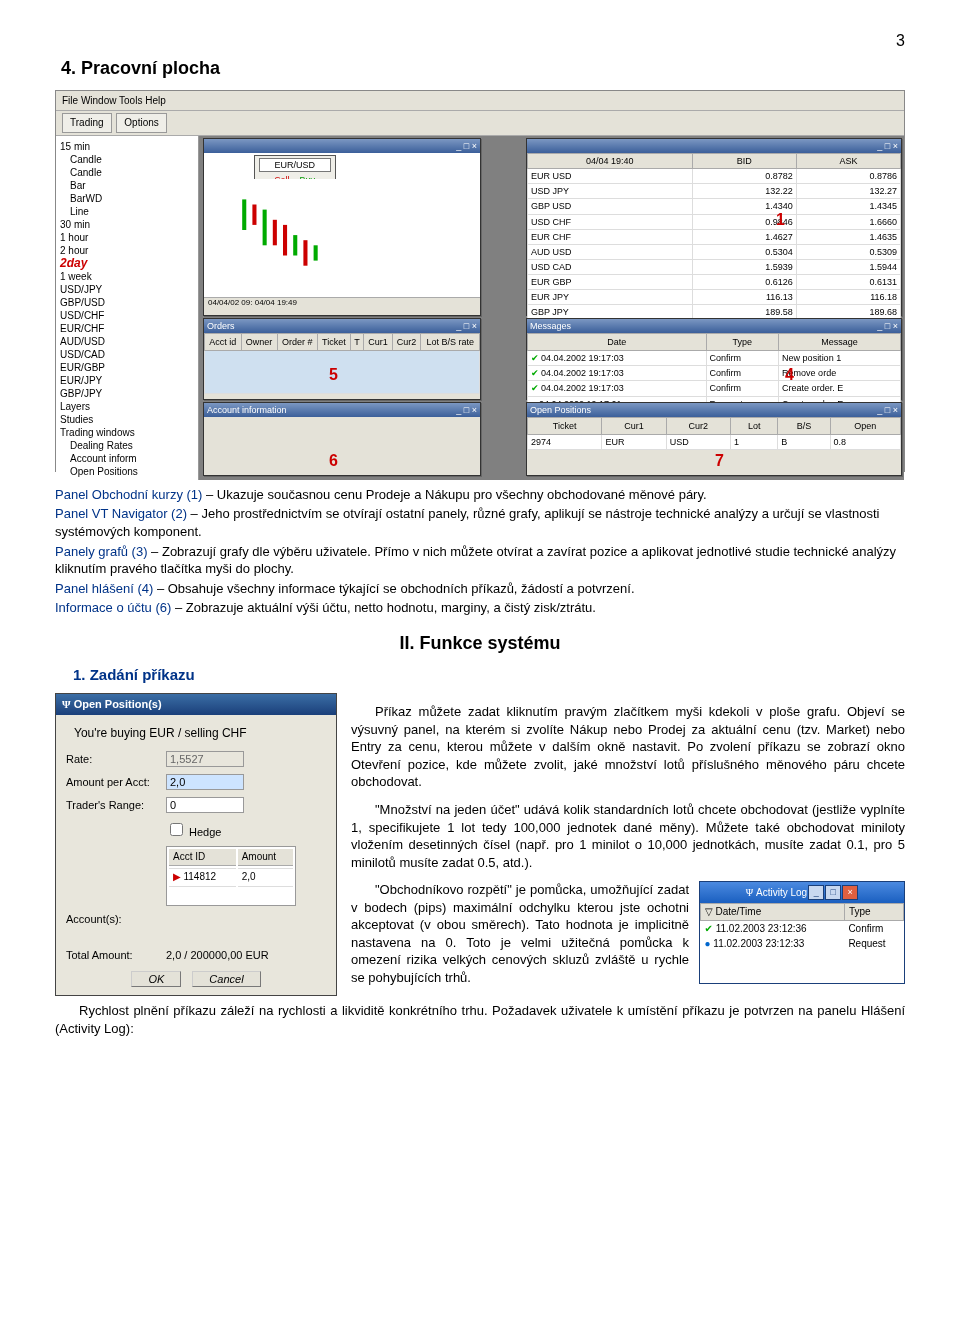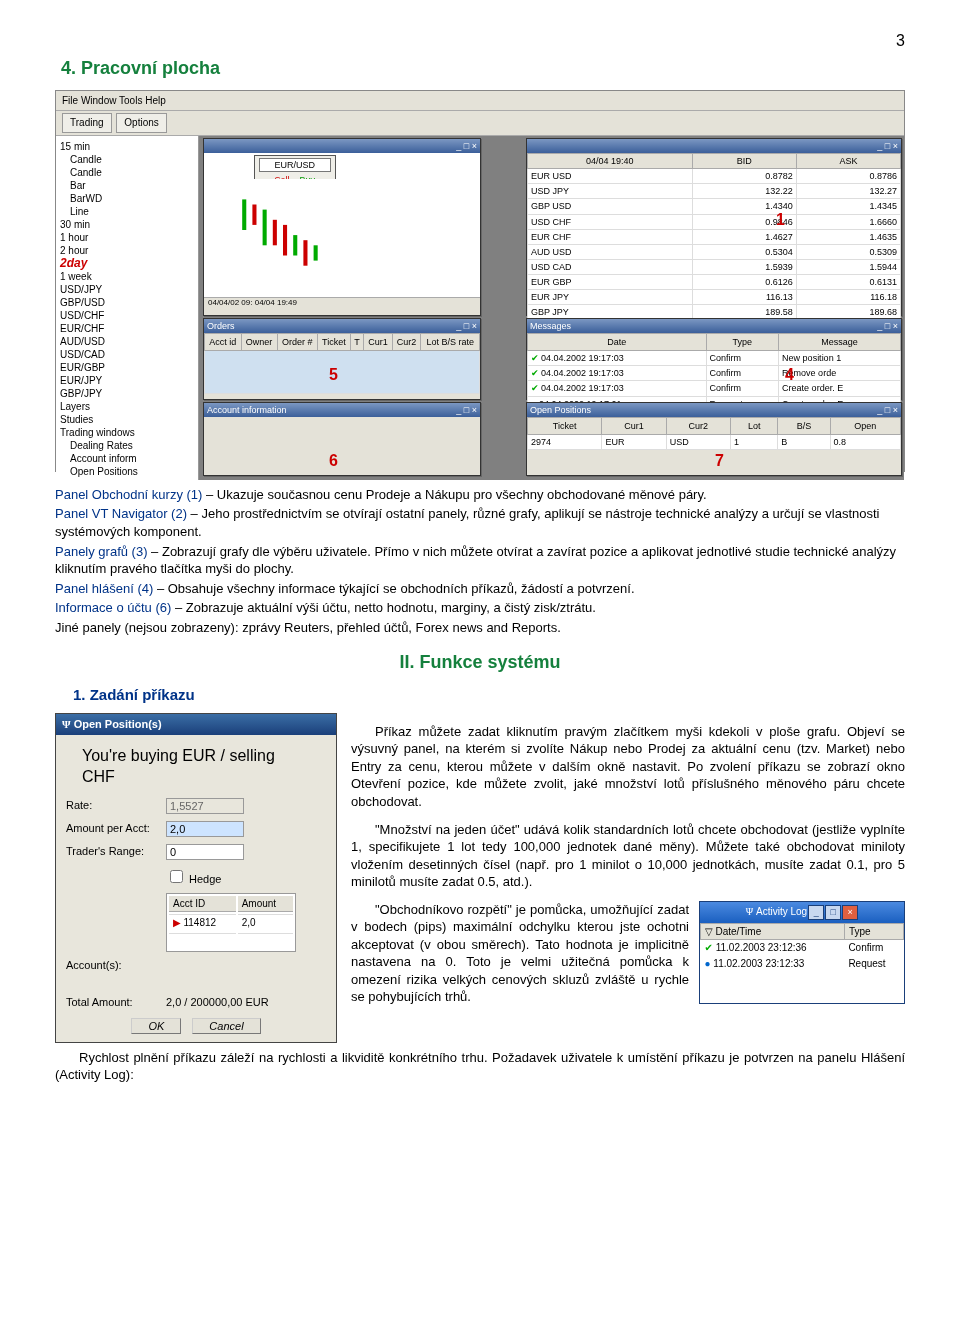--- a/index.html
+++ b/index.html
@@ -12,21 +12,21 @@
     box-sizing: border-box;
     color: #000;
     line-height: 1.35;
   }
   .pagenum {
     text-align: right;
     font-size: 16px;
     margin-bottom: 4px;
   }
   h2.sec {
-    color: #15803d;
+    color: #000000;
     font-size: 18px;
     font-weight: bold;
     margin: 0 0 10px 6px;
   }
   h2.sec.center { text-align: center; margin: 14px 0 10px; }
   h3.sub {
     color: #003388;
     font-size: 15px;
     font-weight: bold;
     margin: 8px 0 8px 18px;
@@ -355,31 +355,30 @@
     </div>
   </div>
 </div>
 
 <div class="desc">
   <p><span class="pname">Panel Obchodní kurzy (1)</span><span> – Ukazuje současnou cenu Prodeje a Nákupu pro všechny obchodované měnové páry.</span></p>
   <p><span class="pname">Panel VT Navigator  (2)</span><span> – Jeho prostřednictvím se otvírají ostatní panely, různé grafy, aplikují se nástroje technické analýzy a určují se vlastnosti systémových komponent.</span></p>
   <p><span class="pname">Panely grafů (3)</span><span> – Zobrazují grafy dle výběru uživatele. Přímo v nich můžete otvírat a zavírat pozice a aplikovat jednotlivé studie technické analýzy kliknutím pravého tlačítka myši do plochy.</span></p>
   <p><span class="pname">Panel hlášení (4)</span><span> – Obsahuje všechny informace týkající se obchodních příkazů, žádostí a potvrzení.</span></p>
   <p><span class="pname">Informace o účtu (6)</span><span> – Zobrazuje aktuální výši účtu, netto hodnotu, marginy, a čistý zisk/ztrátu.</span></p>
-  <p>Jiné panely (nejsou zobrazeny): zprávy Reuters, přehled účtů, Forex news and Reports.</p>
 </div>
 
 <h2 class="sec center">II. Funkce systému</h2>
 <h3 class="sub">1. Zadání příkazu</h3>
 
 <div class="bottomrow">
   <div class="dlg">
     <div class="titlebar"><span class="psi">Ψ</span> <span>Open Position(s)</span></div>
     <div class="body">
-      <div style="margin:0 16px 10px;font-size:16px;">You're buying EUR / selling CHF</div>
+      <div style="margin:0 8px 10px;font-size:12px;">You're buying EUR / selling CHF</div>
       <div class="row">
           <label>Rate:</label>
           <div class="field"><input type="text" class="ro" readonly="" value="1,5527" style=""></div>
         </div>
       <div class="row">
           <label>Amount per Acct:</label>
           <div class="field"><input type="text" style="background: rgb(205, 228, 255);" value="2,0"></div>
         </div>
       <div class="row">
           <label>Trader's Range:</label>

